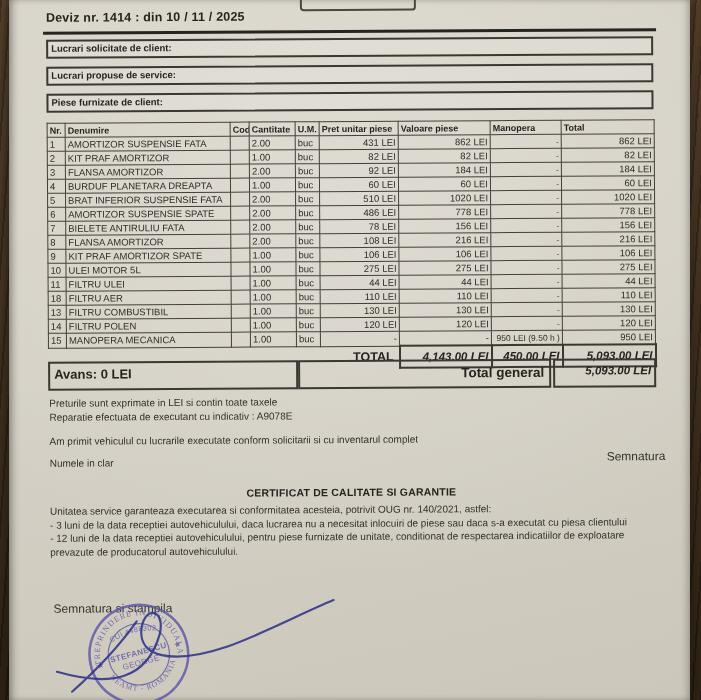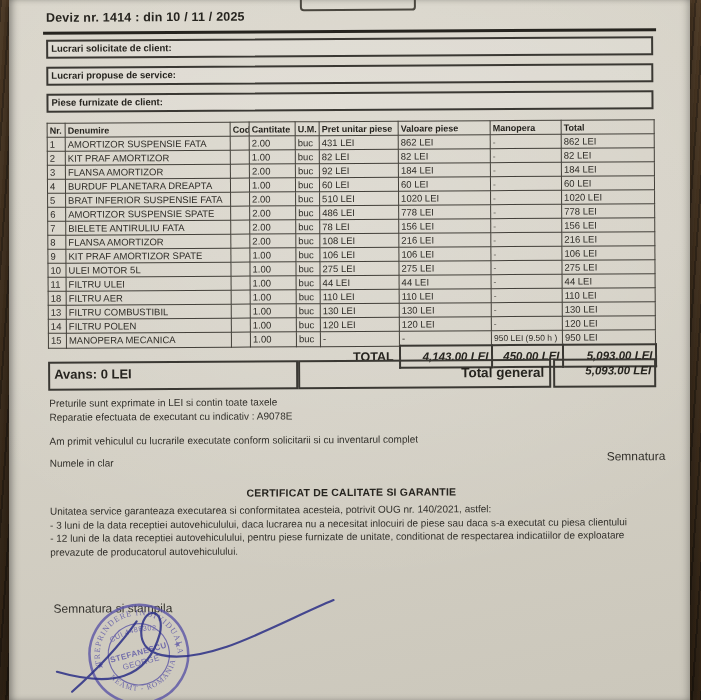--- a/index.html
+++ b/index.html
@@ -26,21 +26,21 @@
 
   .label-box{left:48px;width:603px;height:15px;border:2px solid #3a3833;background:rgba(255,255,255,.12);}
   .label-box span{display:block;padding:1px 0 0 3px;font-size:9.5px;font-weight:bold;color:#26241f;}
   #box-requested{top:38px;} #box-proposed{top:65px;} #box-clientparts{top:92px;}
 
   .tbl-wrap{left:48px;top:121px;}
   table{border-collapse:collapse;table-layout:fixed;width:607px;}
   th,td{border:1px solid #43403a;padding:0 2px;height:13px;overflow:hidden;white-space:nowrap;font-size:9.5px;color:#2f2d28;}
   th{text-align:left;font-size:9px;font-weight:bold;color:#26241f;}
   td.c-qty{text-align:left;}
-  td.c-unit,td.c-val,td.c-man,td.c-tot{text-align:left;}
+  td.c-unit,td.c-val,td.c-man,td.c-tot{text-align:right;}
   td.c-man{font-size:8.5px;}
   tfoot td{height:20px;border-width:2px;border-color:#3a3833;}
   tfoot td.t-label{border:none;border-top:1px solid #43403a;text-align:right;font-weight:bold;font-size:12.5px;color:#26241f;padding-right:5px;}
   tfoot td.t-num{font-weight:bold;font-style:italic;font-size:11.5px;text-align:right;color:#26241f;}
 
   .avans-a{left:48px;top:360px;width:242px;height:22px;border:2px solid #3a3833;font-size:13px;font-weight:bold;color:#26241f;padding:3px 0 0 4px;}
   .avans-b{left:298px;top:360px;width:244px;height:21px;border:2px solid #3a3833;font-size:13.5px;font-weight:bold;color:#26241f;text-align:right;padding:4px 5px 0 0;}
   .avans-c{left:553px;top:360px;width:96px;height:21px;border:2px solid #3a3833;font-size:11.5px;font-weight:bold;font-style:italic;color:#26241f;text-align:right;padding:4px 3px 0 0;}
 
   .note{font-size:10px;color:#33312c;}

